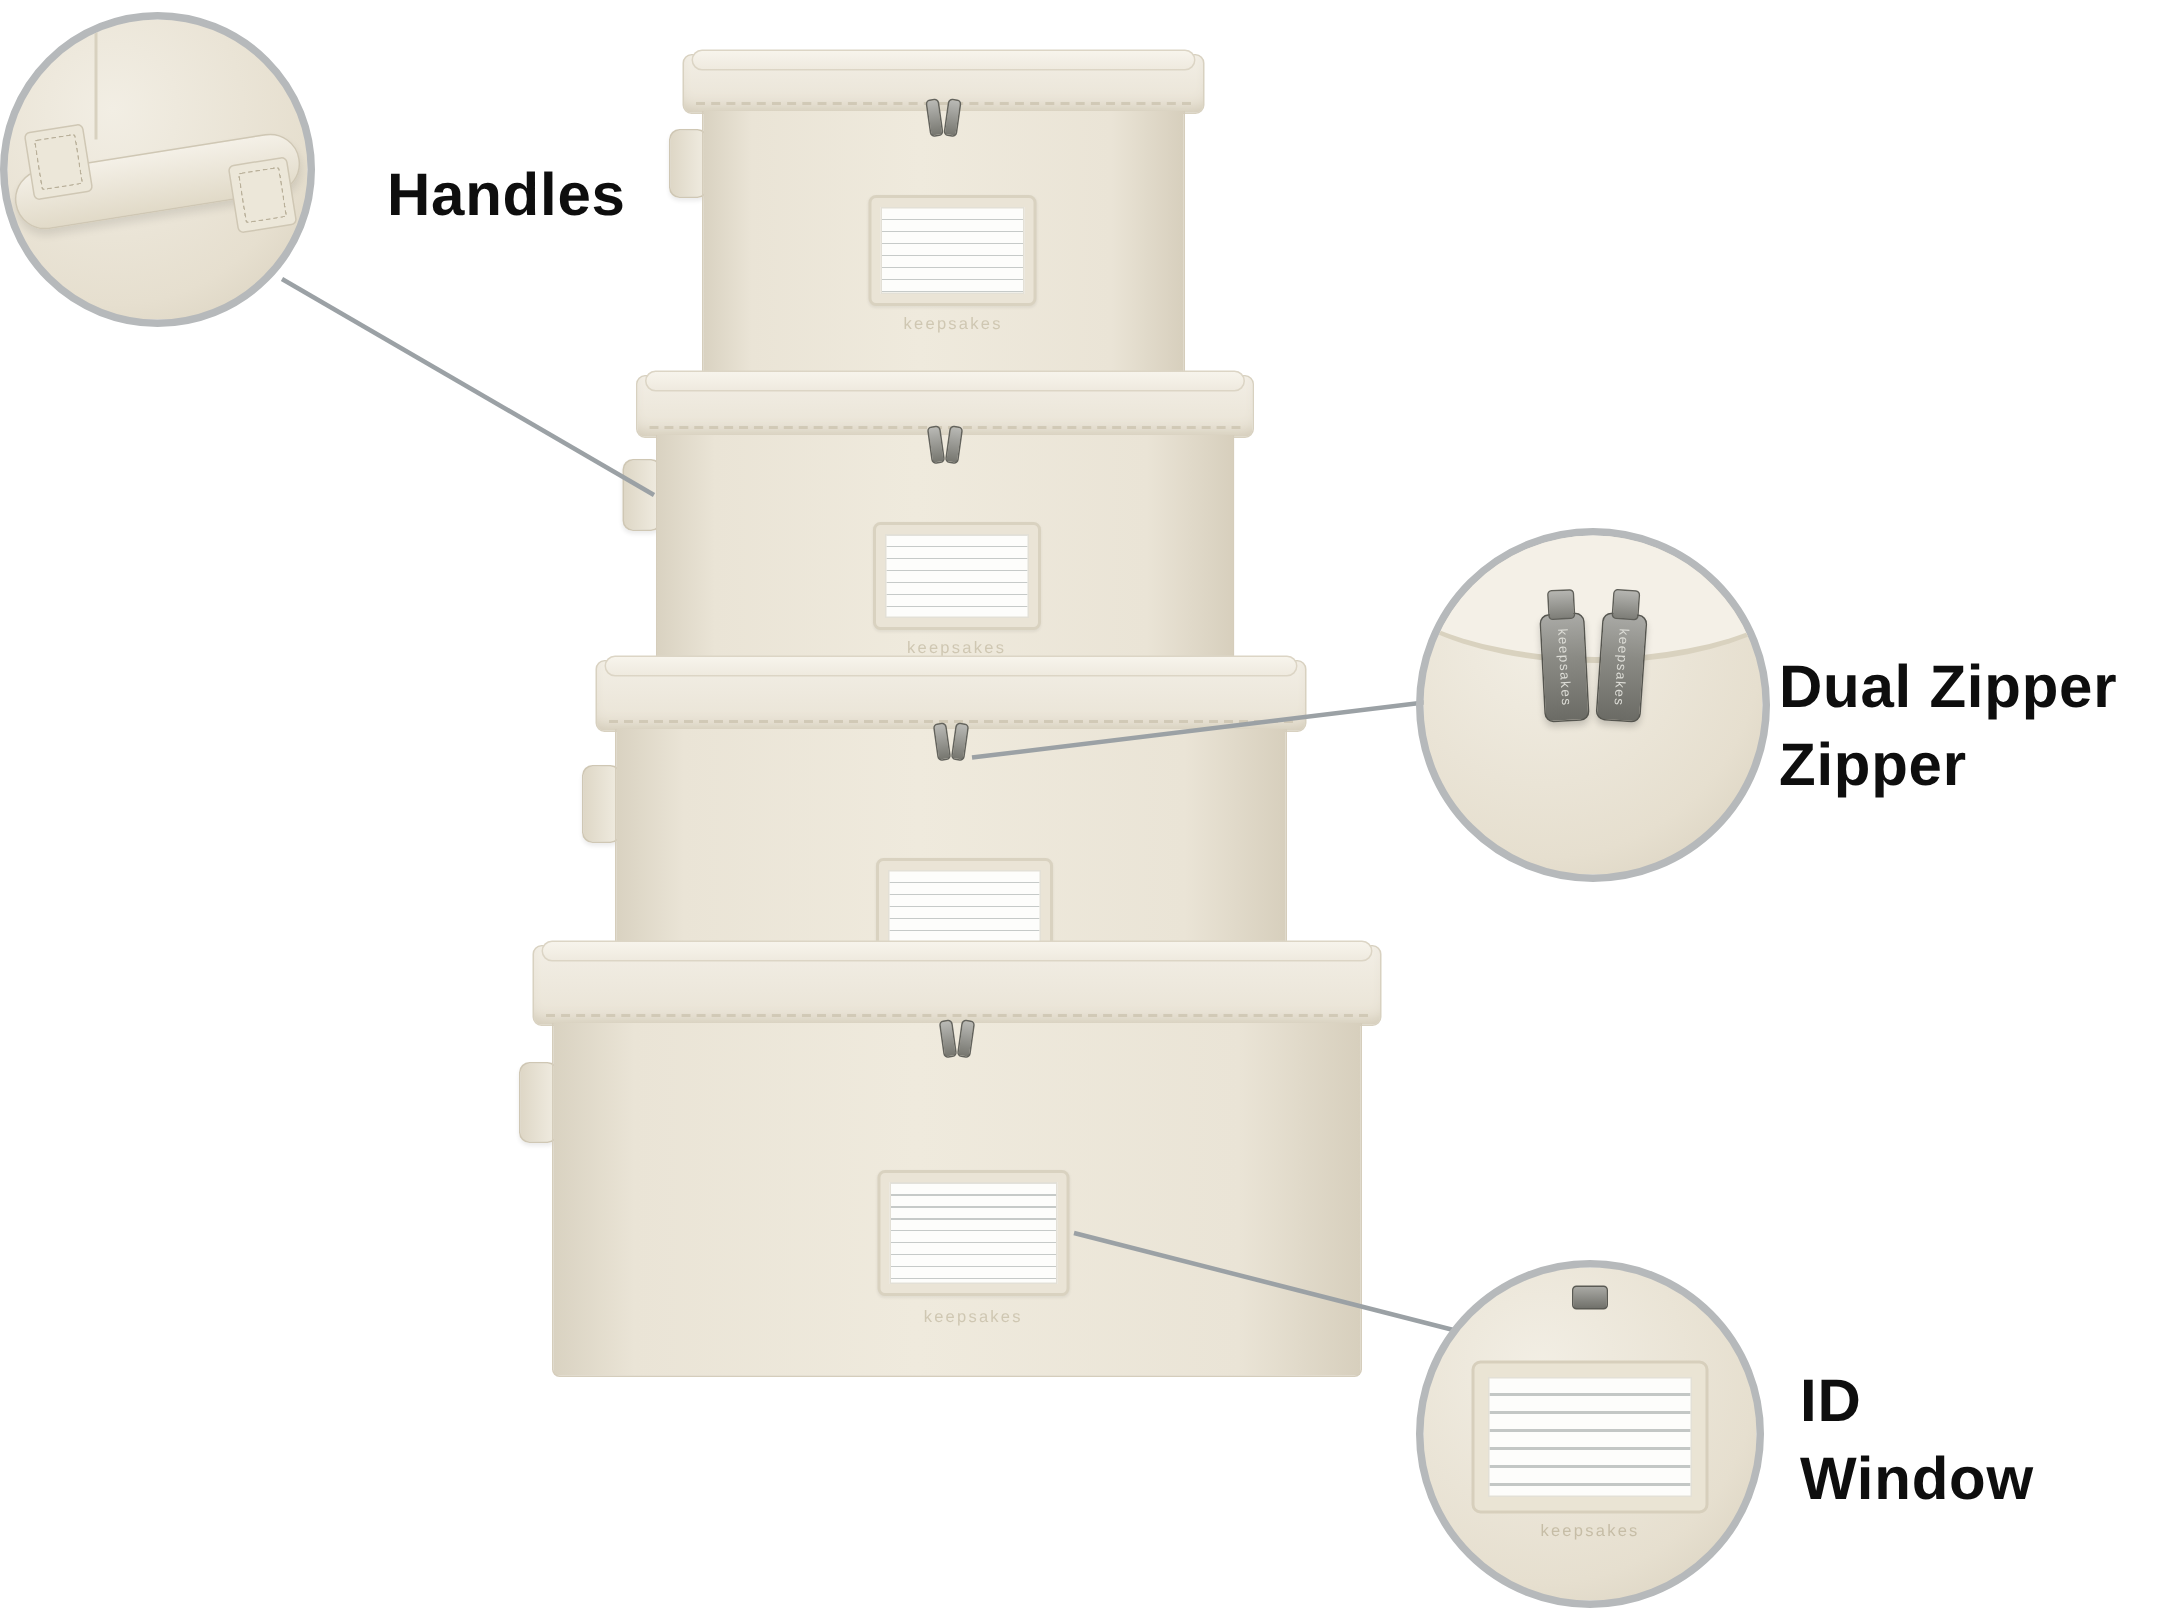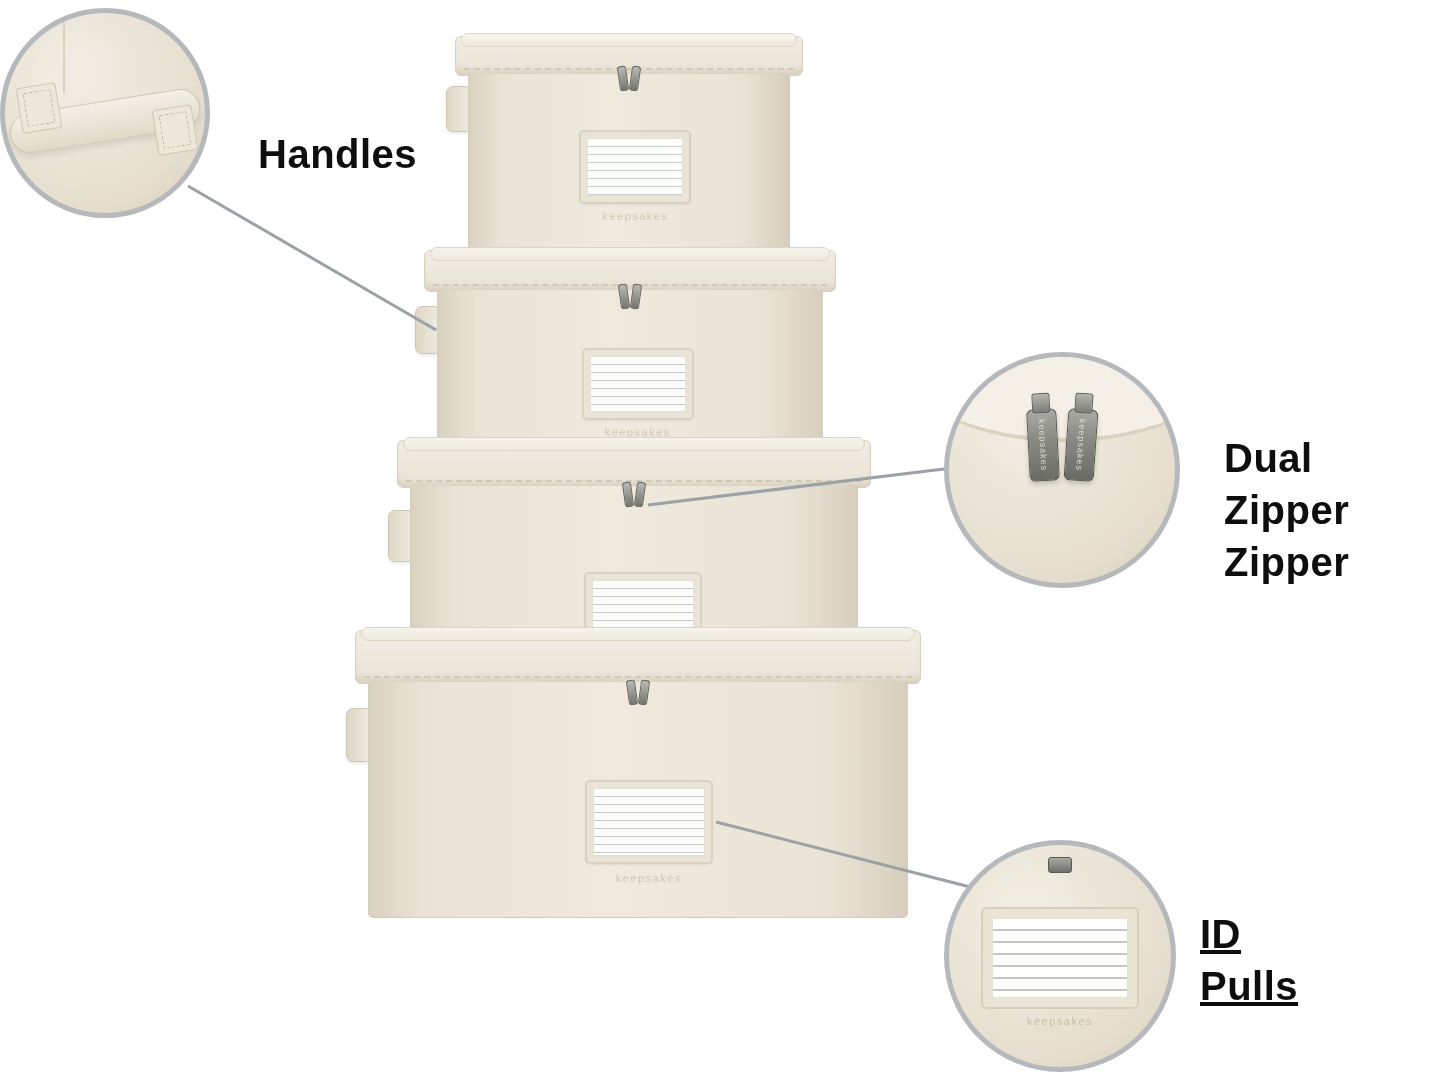--- a/index.html
+++ b/index.html
@@ -187,27 +187,27 @@
   </div>
 
   <div class="callout" style="left:944px;top:840px;width:232px;height:232px;">
     <div class="mini-pull"></div>
     <div class="big-idw">
       <div class="idcard big"></div>
     </div>
     <div class="brand2">keepsakes</div>
   </div>
 
-  <div class="label" style="left:258px;top:104px;margin-top:24px;">
+  <div class="label" style="left:258px;top:104px;">
     <span>Handles</span>
   </div>
 
-  <div class="label" style="left:1224px;top:432px;">
+  <div class="label" style="left:1186px;top:432px;">
     <span>Dual Zipper</span>
     <span>Zipper</span>
   </div>
 
-  <div class="label" style="left:1200px;top:908px;text-decoration:underline;">
+  <div class="label" style="left:1200px;top:908px;">
     <span>ID</span>
-    <span>Pulls</span>
+    <span>Window</span>
   </div>
 
 </div>
 
 </body></html>

